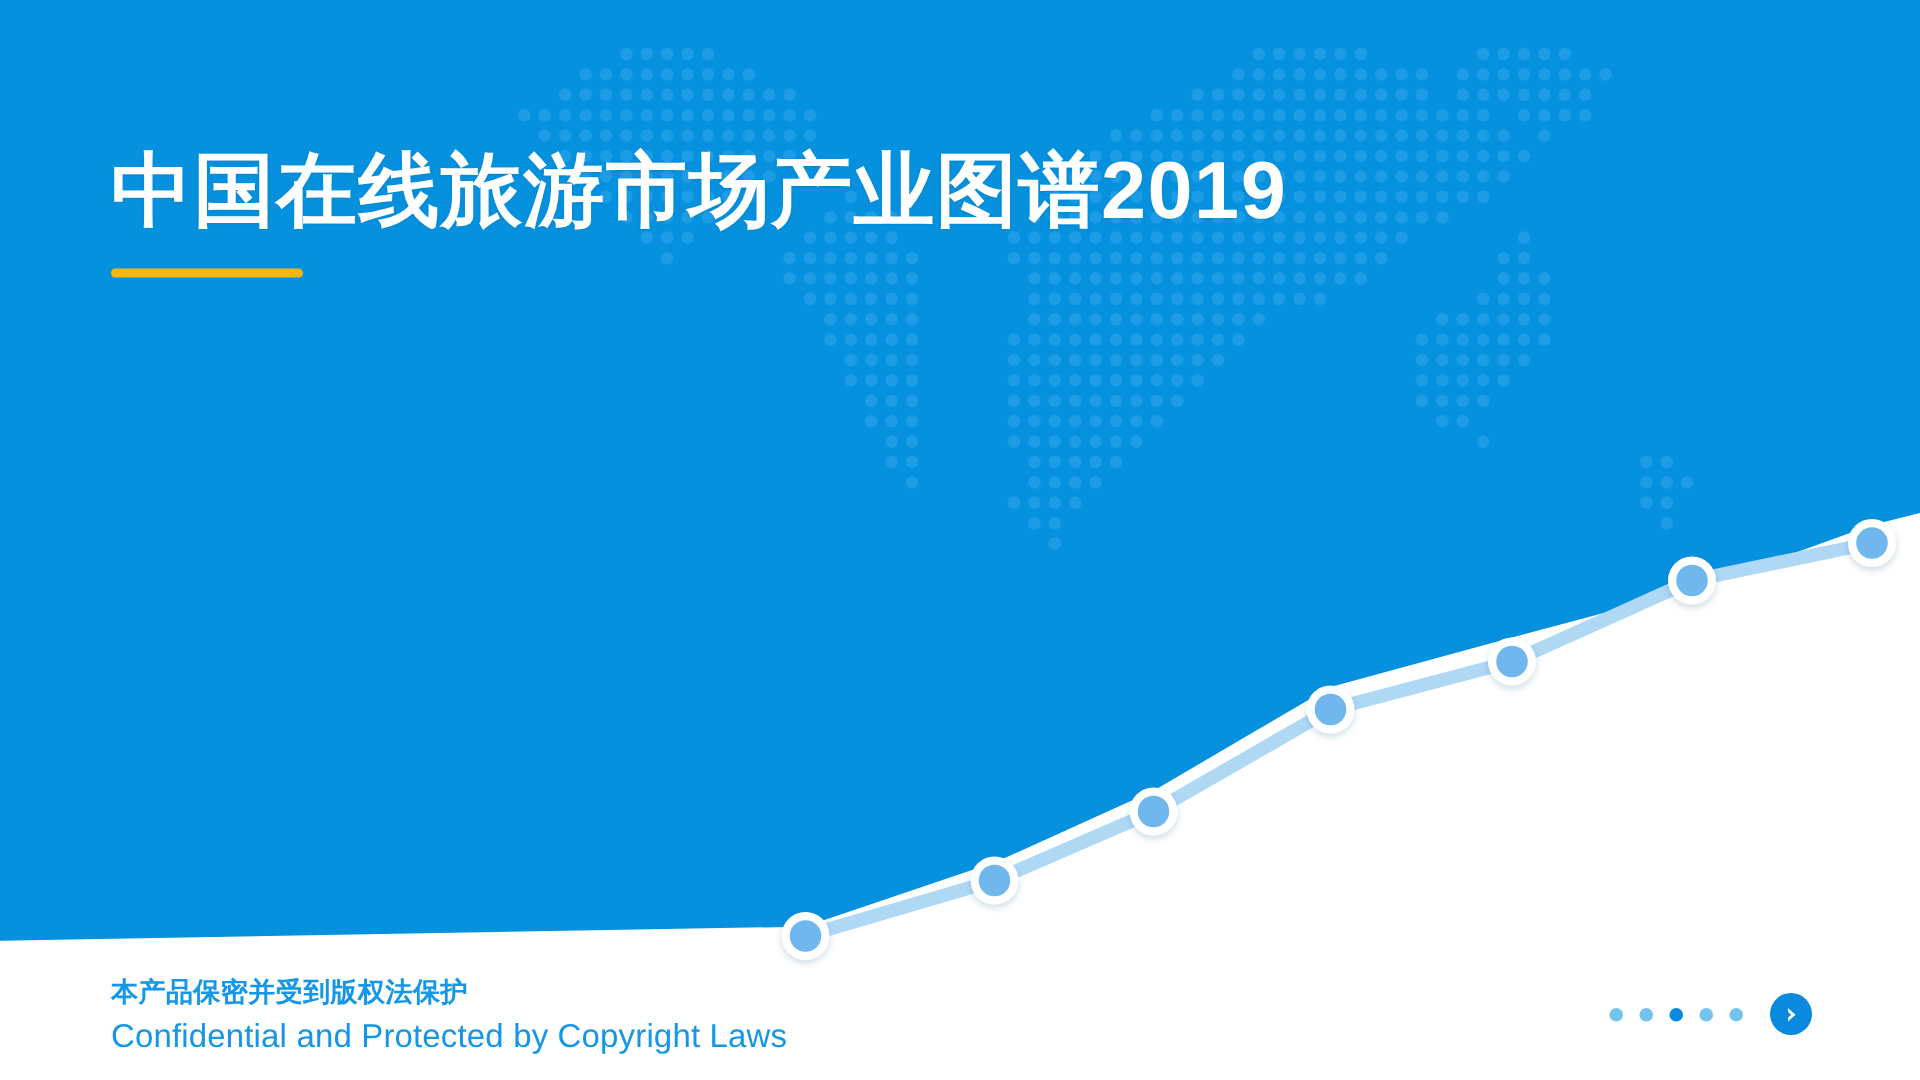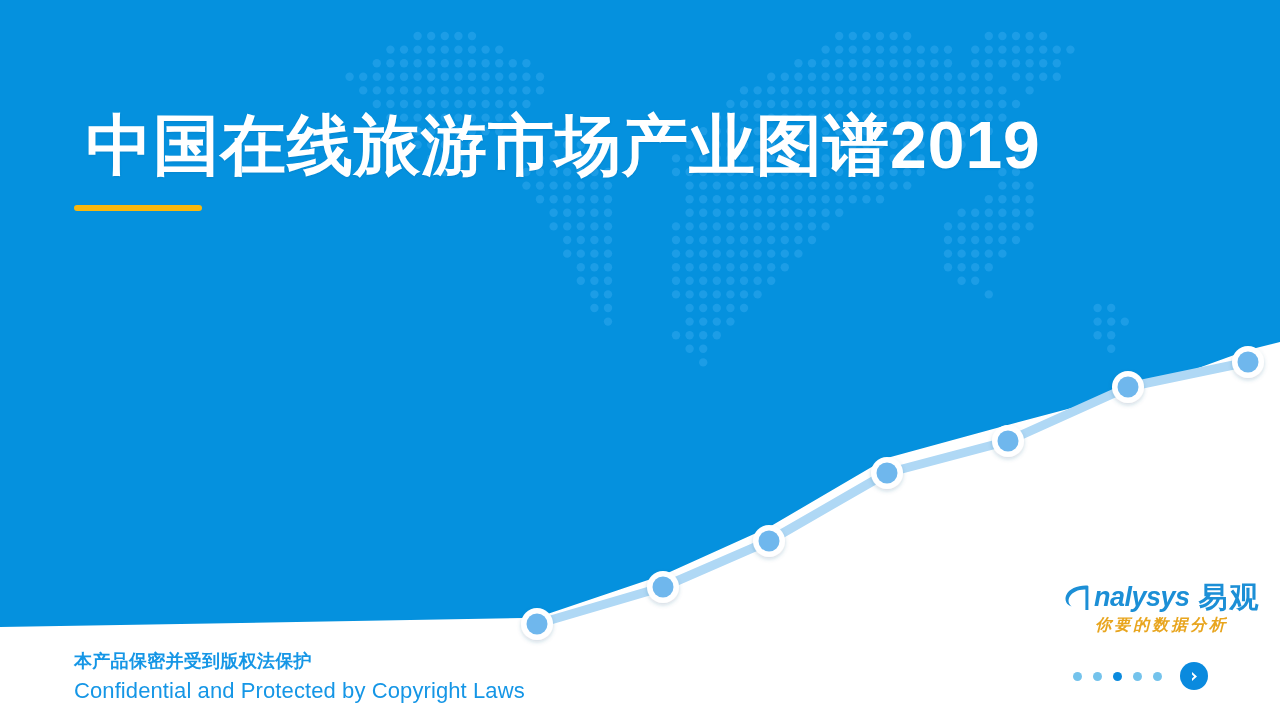--- a/index.html
+++ b/index.html
@@ -59,23 +59,23 @@
   }
 
   
   .title-block {
     position: absolute;
     left: 74px;
     top: 97px;
     z-index: 6;
   }
   .slide-title {
-    margin: 12px;
+    margin: 0;
     color: #ffffff;
-    font-size: 66px;
+    font-size: 54px;
     font-weight: bold;
     letter-spacing: 1px;
     line-height: 1.12;
     white-space: nowrap;
     text-shadow: 0 1px 2px rgba(0,60,110,0.12);
   }
   .title-rule {
     margin-top: 22px;
     width: 128px;
     height: 6px;
@@ -756,32 +756,20 @@
   <div class="title-block">
     <h1 class="slide-title">中国在线旅游市场产业图谱2019</h1>
     <div class="title-rule"></div>
   </div>
 
   <div class="footer-text">
     <div class="footer-cn">本产品保密并受到版权法保护</div>
     <div class="footer-en">Confidential and Protected by Copyright Laws</div>
   </div>
 
-  <div class="brand">
-    <div class="brand-row">
-      <svg class="brand-swoosh" width="26" height="28" viewBox="0 0 26 28" xmlns="http://www.w3.org/2000/svg">
-        <path d="M24.5 1.5 C15 1 6 4.5 3.2 11.2 C1.2 16 3.6 21.2 8.6 22.4
-                 C5.4 20.2 4.6 16.2 6.8 12.6 C9.6 8 16 5.2 22.4 5.6
-                 L22.4 26 L25.4 26 L25.4 2.2 Z" fill="#1C8FD6"></path>
-      </svg>
-      <span class="brand-word">nalysys</span>
-      <span class="brand-cn">易观</span>
-    </div>
-    <div class="brand-tagline">你要的数据分析</div>
-  </div>
 
   <div class="pager">
     <span class="pager-dot"></span>
     <span class="pager-dot"></span>
     <span class="pager-dot active"></span>
     <span class="pager-dot"></span>
     <span class="pager-dot"></span>
     <button class="next-btn">
       <svg width="13" height="13" viewBox="0 0 13 13" xmlns="http://www.w3.org/2000/svg">
         <path d="M4 2 L9 6.5 L4 11 L4 8.4 L6.1 6.5 L4 4.6 Z" fill="#ffffff"></path>

